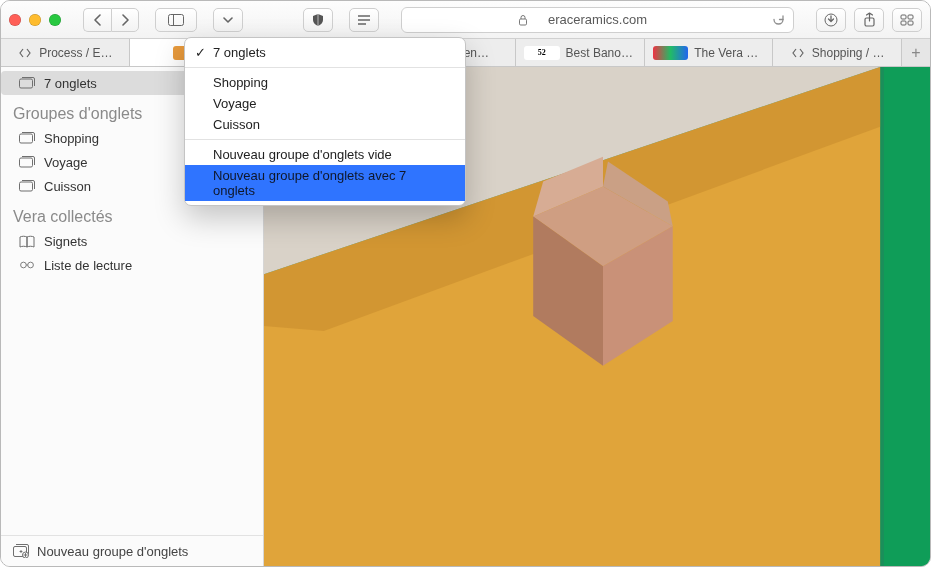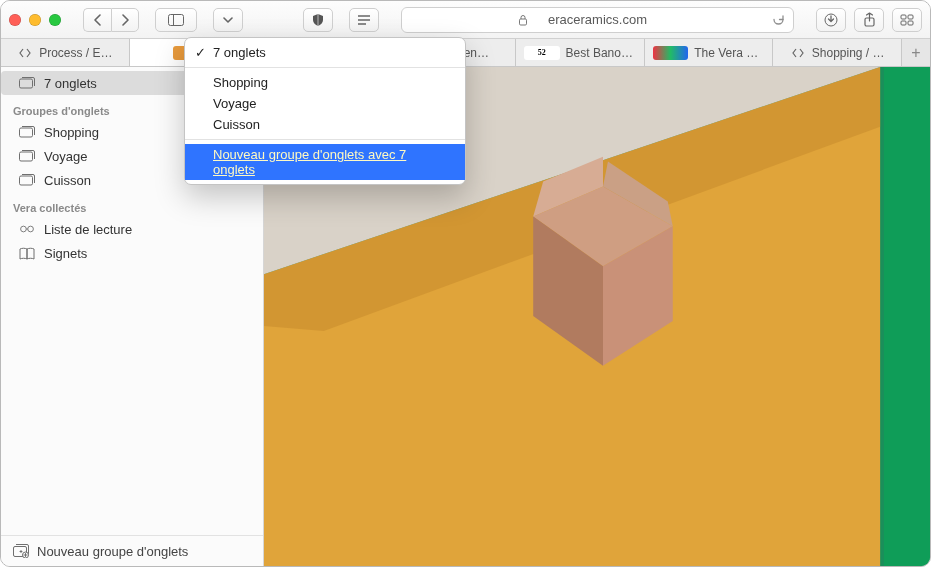--- a/index.html
+++ b/index.html
@@ -34,37 +34,37 @@
   .tab .fav { width:36px; height:14px; border-radius:3px; display:inline-block; }
   .tab .label { white-space:nowrap; overflow:hidden; text-overflow: ellipsis; max-width: 90px; }
   .newtab { width:28px; display:flex; align-items:center; justify-content:center; color:#888; font-size:16px; }
 
   
   .body { flex:1; display:flex; min-height:0; }
   .sidebar { width: 263px; border-right:1px solid #d6d6d6; background:#fbfbfb; display:flex; flex-direction:column; }
   .sb-list { flex:1; overflow:auto; padding-top:4px; }
   .sb-row { display:flex; align-items:center; gap:9px; padding:4px 12px 4px 18px; font-size:13px; color:#333; border-radius:4px; }
   .sb-row.selected { background:#dcdcdc; }
-  .sb-header { font-size:11px; color:#8a8a8a; padding:10px 12px 3px; font-weight:700; }
+  .sb-header { font-size:16px; color:#8a8a8a; padding:10px 12px 3px; font-weight:400; }
   .sb-footer { border-top:1px solid #e2e2e2; padding:7px 12px; display:flex; align-items:center; gap:8px; font-size:13px; color:#444; }
   .ico { width:16px; height:16px; display:inline-flex; align-items:center; justify-content:center; color:#6f6f6f; }
 
   
   .content { flex:1; position:relative; overflow:hidden; }
   .bg-green-left, .bg-green-right { position:absolute; top:0; bottom:0; background:#0f9d58; }
   .bg-green-right { right:0; width:46px; }
   .yellow-wall { position:absolute; inset:0; }
   .yellow-wall svg { width:100%; height:100%; display:block; }
 
   
   .menu { position:absolute; top:36px; left:183px; width:282px; background:#fff; border:1px solid #c4c4c4; border-radius:7px; box-shadow:0 12px 30px rgba(0,0,0,.22); padding:4px 0; font-size:13px; z-index:50; }
   .menu .mi { padding:3px 14px 3px 28px; position:relative; color:#222; }
   .menu .mi.check::before { content:"✓"; position:absolute; left:10px; }
   .menu .sep { height:1px; background:#e2e2e2; margin:4px 0; }
-  .menu .mi.hover { background:#2f74ff; color:#fef9c3;text-decoration:underline; }
+  .menu .mi.hover { background:#2f74ff; color:#0f172a; }
 
   svg { display:block; }
 </style>
 </head>
 <body>
 
 <div class="window">
 
   <div class="toolbar">
     <div class="traffic">
@@ -233,35 +233,35 @@
               <svg width="16" height="12" viewBox="0 0 16 12">
                 <rect x=".5" y="2" width="13" height="9" rx="1.5" fill="none" stroke="#6f6f6f"></rect>
                 <path d="M3 .5h11A1.5 1.5 0 0115.5 2v7" fill="none" stroke="#6f6f6f"></path>
               </svg>
             </span>
           <span>Cuisson</span>
         </div>
         <div class="sb-header">Vera collectés</div>
         <div class="sb-row">
           <span class="ico">
+              <svg width="16" height="13" viewBox="0 0 16 13">
+                <path d="M1 2c2-1 5-1 7 0v10c-2-1-5-1-7 0V2zM15 2c-2-1-5-1-7 0v10c2-1 5-1 7 0V2z" fill="none" stroke="#6f6f6f"></path>
+              </svg>
+            </span>
+          <span>Signets</span>
+        </div>
+        <div class="sb-row">
+          <span class="ico">
               <svg width="18" height="10" viewBox="0 0 18 10">
                 <circle cx="5" cy="5" r="3.2" fill="none" stroke="#6f6f6f"></circle>
                 <circle cx="13" cy="5" r="3.2" fill="none" stroke="#6f6f6f"></circle>
                 <path d="M8.2 5h1.6" stroke="#6f6f6f"></path>
               </svg>
             </span>
           <span>Liste de lecture</span>
-        </div>
-        <div class="sb-row">
-          <span class="ico">
-              <svg width="16" height="13" viewBox="0 0 16 13">
-                <path d="M1 2c2-1 5-1 7 0v10c-2-1-5-1-7 0V2zM15 2c-2-1-5-1-7 0v10c2-1 5-1 7 0V2z" fill="none" stroke="#6f6f6f"></path>
-              </svg>
-            </span>
-          <span>Signets</span>
         </div>
       </div>
       <div class="sb-footer">
         <span class="ico">
             <svg width="16" height="14" viewBox="0 0 16 14">
               <rect x=".5" y="2.5" width="13" height="10" rx="1.5" fill="none" stroke="#6f6f6f"></rect>
               <path d="M3 .5h11a1.5 1.5 0 011.5 1.5v8" fill="none" stroke="#6f6f6f"></path>
               <path d="M7 7.5h-2m1-1v2" stroke="#6f6f6f" stroke-linecap="round" transform="translate(2,0)"></path>
               <circle cx="12.5" cy="11" r="3" fill="#fbfbfb" stroke="#6f6f6f"></circle>
               <path d="M12.5 9.5v3M11 11h3" stroke="#6f6f6f" stroke-linecap="round"></path>
@@ -292,16 +292,17 @@
     </div>
   </div>
 
   <div class="menu">
     <div class="mi check"><span>7 onglets</span></div>
     <div class="sep"></div>
     <div class="mi"><span>Shopping</span></div>
     <div class="mi"><span>Voyage</span></div>
     <div class="mi"><span>Cuisson</span></div>
     <div class="sep"></div>
+    <div class="mi"><span>Nouveau groupe d'onglets vide</span></div>
     <div class="mi hover"><span>Nouveau groupe d'onglets avec 7 onglets</span></div>
   </div>
 
 </div>
 
 </body></html>

